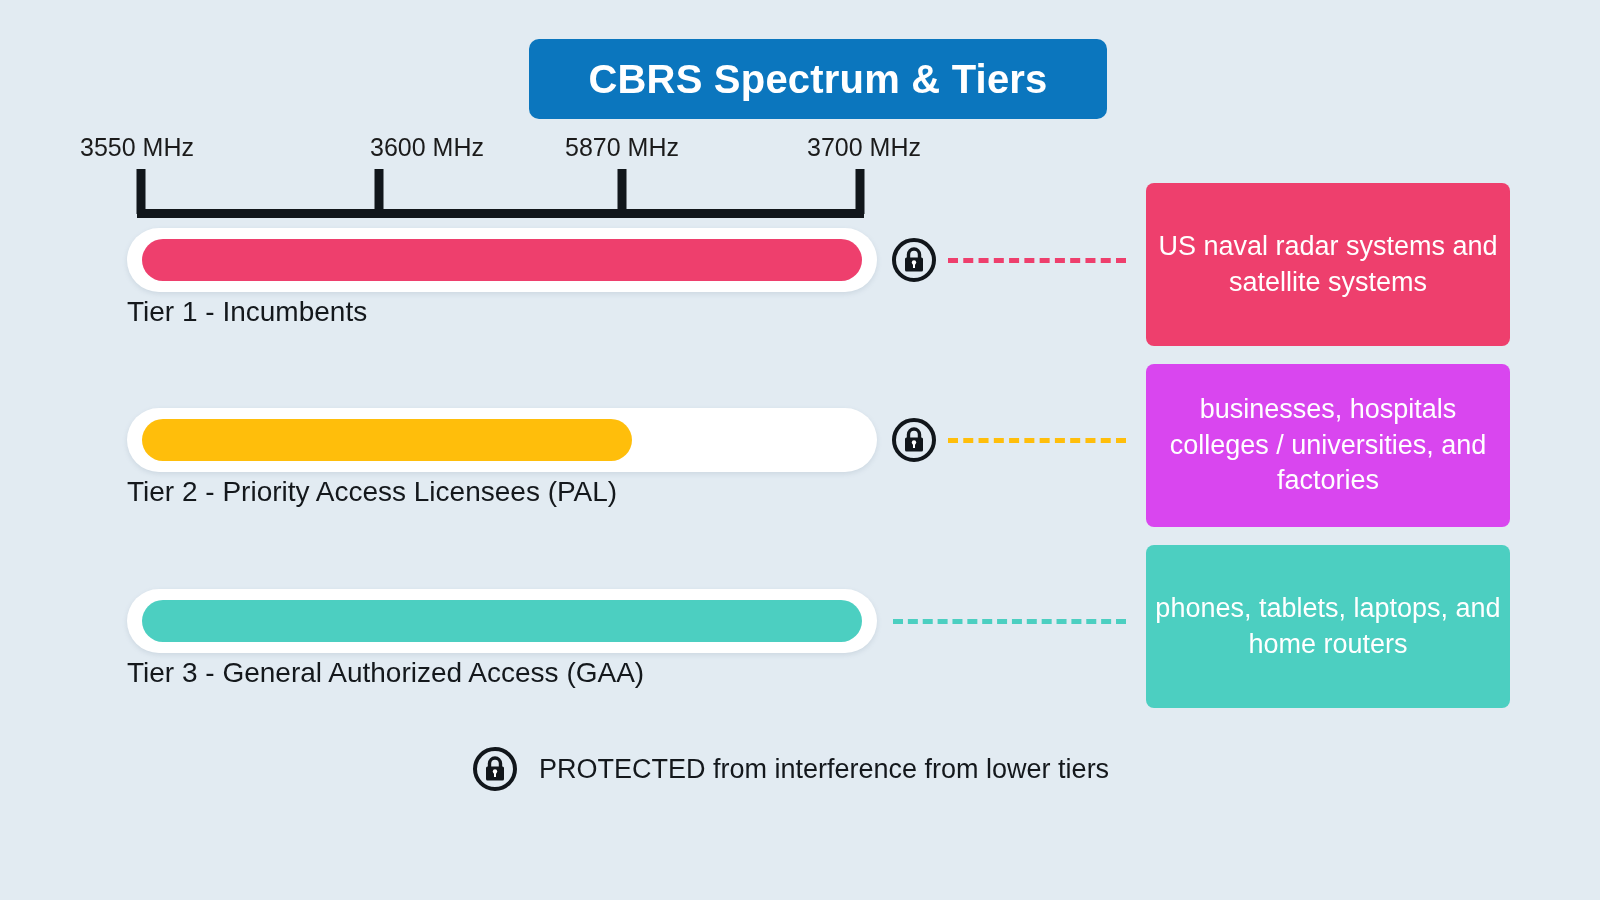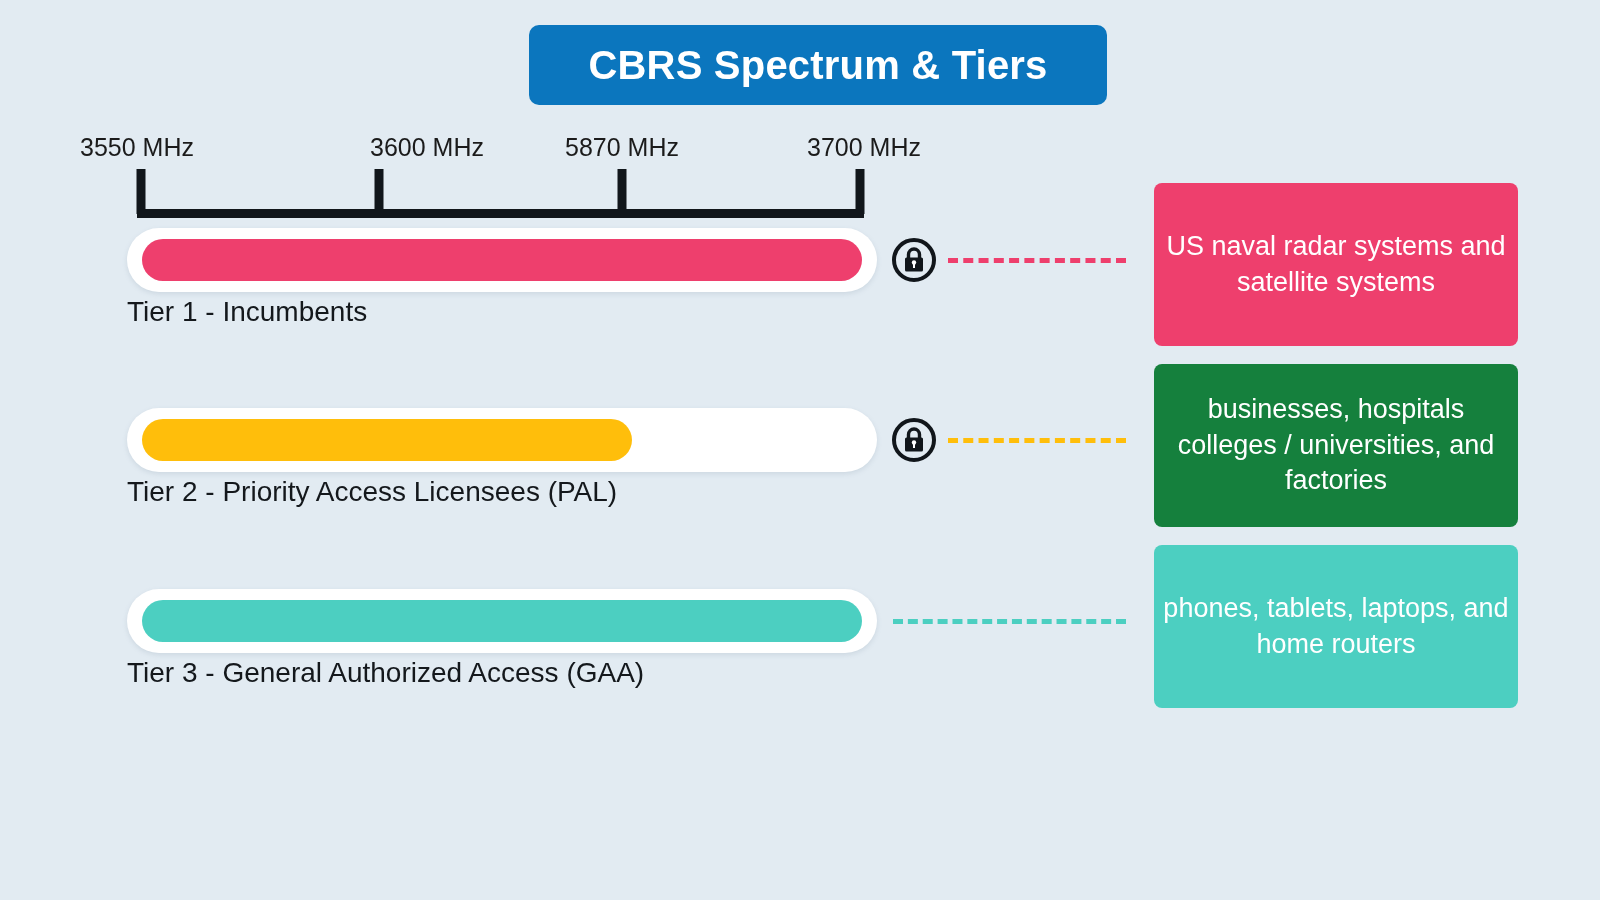--- a/index.html
+++ b/index.html
@@ -17,21 +17,21 @@
 
   #infographic {
     position: absolute;
     inset: 0;
   }
 
   
   #title-banner {
     position: absolute;
     left: 529px;
-    top: 25px;
+    top: 39px;
     width: 578px;
     height: 80px;
     background: #0B76BE;
     border-radius: 10px;
     display: flex;
     align-items: center;
     justify-content: center;
   }
   #title-text {
     color: #FFFFFF;
@@ -141,24 +141,23 @@
     border-radius: 8px;
     display: flex;
     align-items: center;
     justify-content: center;
     text-align: center;
     color: #FFFFFF;
     font-size: 27px;
     line-height: 1.32;
     padding: 0 6px;
     box-sizing: border-box;
-    margin-left: 8px;
   }
   #callout-0 { top: 183px; height: 163px; background: #EE3F6D; }
-  #callout-1 { top: 364px; height: 163px; background: #15803d; }
+  #callout-1 { top: 364px; height: 163px; background: #d946ef; }
   #callout-2 { top: 545px; height: 163px; background: #4CCFC1; }
 
   
   #legend {
     position: absolute;
     left: 471px;
     top: 745px;
     display: flex;
     align-items: center;
     gap: 20px;
@@ -243,15 +242,27 @@
       <div class="bar-fill" style="width:720px; background:#4CCFC1;"></div>
     </div>
     <div class="tier-caption">Tier 3 - General Authorized Access (GAA)</div>
     <div class="connector" id="connector-2"></div>
   </div>
 
   <div class="callout" id="callout-0">US naval radar systems and satellite systems</div>
   <div class="callout" id="callout-1">businesses, hospitals colleges / universities, and factories</div>
   <div class="callout" id="callout-2">phones, tablets, laptops, and home routers</div>
 
+  <div id="legend">
+    <span id="legend-lock">
+      <svg width="48" height="48" viewBox="0 0 48 48">
+        <circle cx="24" cy="24" r="20" fill="none" stroke="#11161B" stroke-width="4"></circle>
+        <path d="M18.5 22 v-3.5 a5.5 5.5 0 0 1 11 0 V22" fill="none" stroke="#11161B" stroke-width="3.4"></path>
+        <rect x="15" y="21.5" width="18" height="14" rx="1.6" fill="#11161B"></rect>
+        <circle cx="24" cy="26.5" r="2.2" fill="#FFFFFF"></circle>
+        <rect x="23" y="27" width="2" height="5" fill="#FFFFFF"></rect>
+      </svg>
+    </span>
+    <span id="legend-text">PROTECTED from interference from lower tiers</span>
+  </div>
 
 
 </div>
 
 </body></html>

